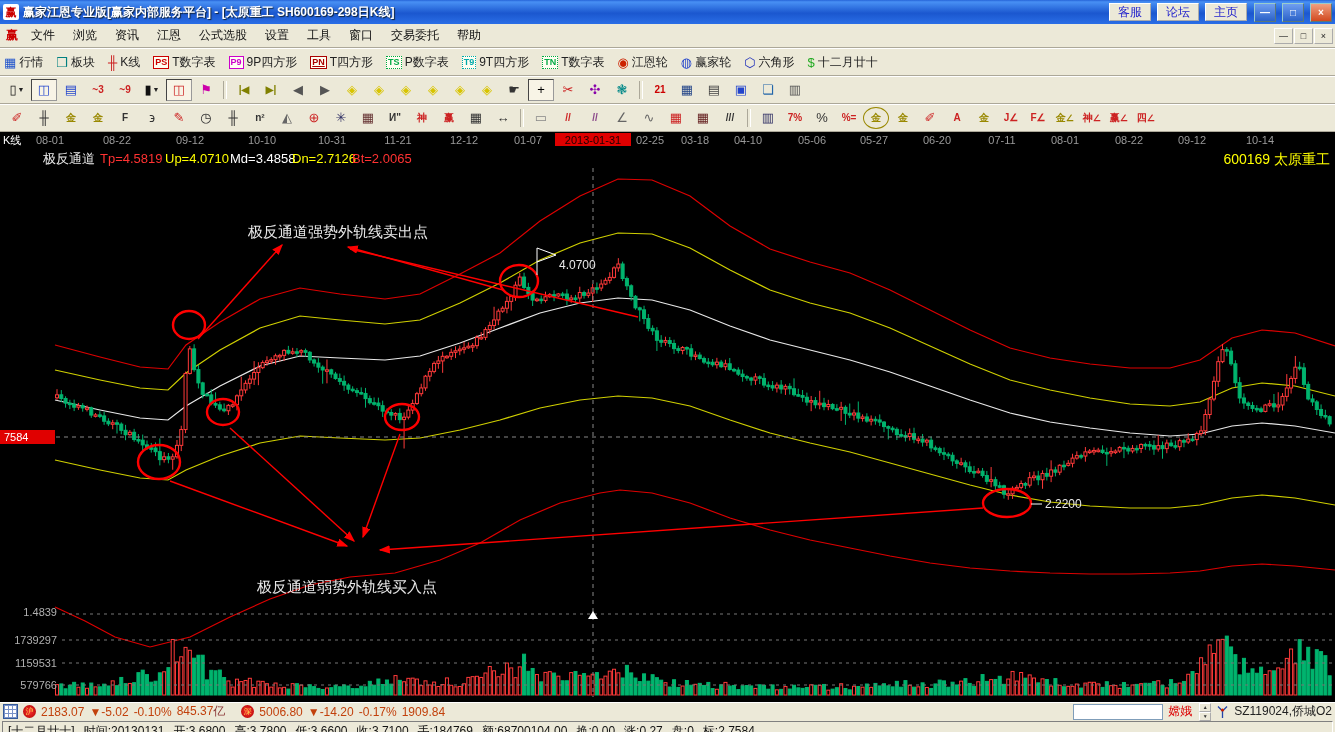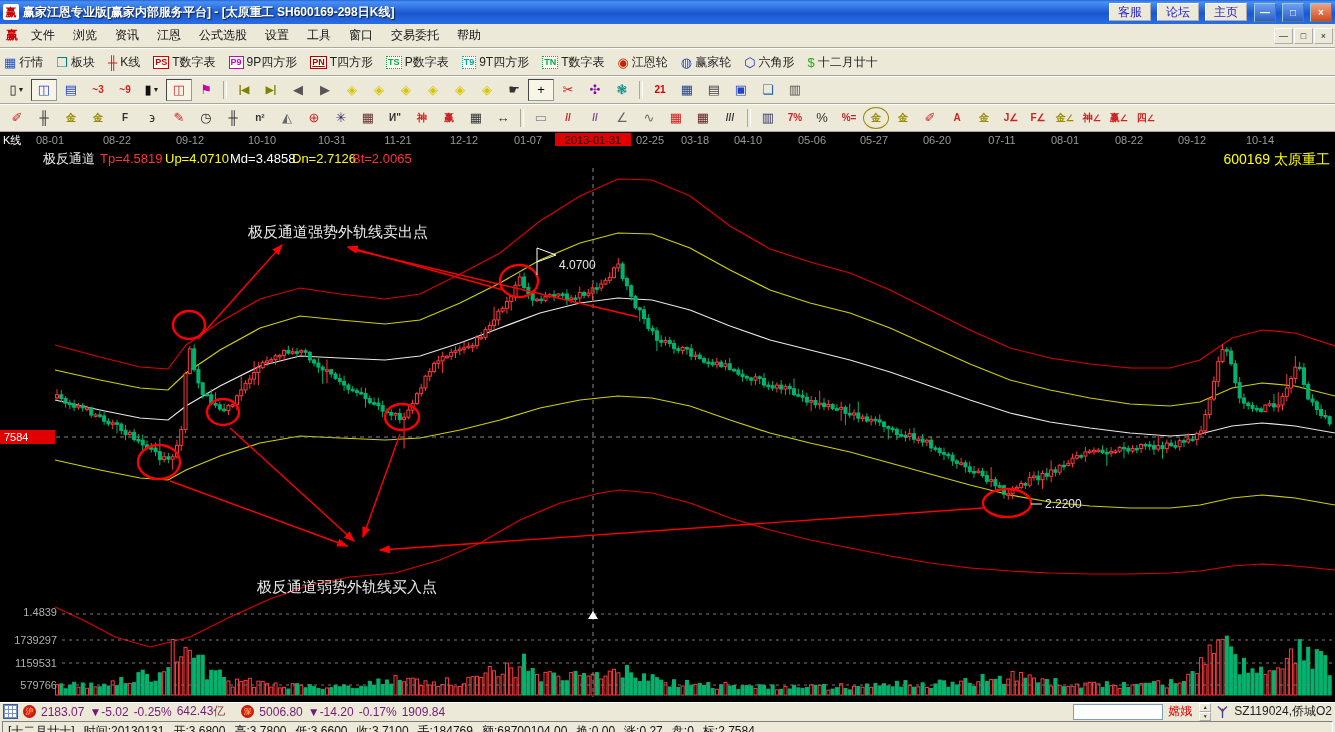--- a/index.html
+++ b/index.html
@@ -44,21 +44,21 @@
   .chart{position:relative;height:570px;background:#000;overflow:hidden;}
   .chart svg{position:absolute;left:0;top:0;}
   
   .statusbar{height:17px;background:#ece9d8;display:flex;align-items:center;font-size:12px;
     padding:0 3px;gap:5px;border-top:1px solid #fff;}
   .grid-ico{width:13px;height:13px;background:#fff;border:1px solid #345a9a;
     background-image:repeating-linear-gradient(0deg,#7a93c9 0 1px,transparent 1px 4px),
                      repeating-linear-gradient(90deg,#7a93c9 0 1px,transparent 1px 4px);}
   .idx-ico{width:13px;height:13px;border-radius:50%;background:radial-gradient(#f33,#a00);color:#ffd24d;
     font-size:8px;display:flex;align-items:center;justify-content:center;flex:0 0 auto;}
-  .grn{color:#701a75;}
+  .grn{color:#c2410c;}
   .unit{color:#883333;}
   .status-input{margin-left:auto;width:88px;height:14px;background:#fff;border:1px solid #7f9db9;}
   .ticker{color:#dd0000;width:26px;overflow:hidden;white-space:nowrap;}
   .spin{display:flex;flex-direction:column;width:12px;}
   .spin span{height:7px;font-size:5px;line-height:7px;text-align:center;background:#ece9d8;border:1px outset #fff;color:#333;}
   .station{color:#222;}
   .infobar{height:20px;background:#ece9d8;display:flex;padding:1px 2px 0 2px;}
   .info-inner{flex:1;border:1px solid;border-color:#808080 #fff #fff #808080;display:flex;gap:9px;
     align-items:center;font-size:12px;color:#111;padding:0 5px;white-space:nowrap;overflow:hidden;}
 </style>
@@ -1217,22 +1217,22 @@
           <text x="1045" y="376" fill="#e8e8e8" font-size="12" font-family="&quot;Liberation Sans&quot;,sans-serif" text-anchor="start">2.2200</text>
         </g>
       </svg>
     </div>
 
   <div class="statusbar">
     <span class="grid-ico"></span>
     <span class="idx-ico">沪</span>
     <span class="grn">2183.07</span>
     <span class="grn">▼-5.02</span>
-    <span class="grn">-0.25%</span>
-    <span><span class="grn">642.43</span><span class="unit">亿</span></span>
+    <span class="grn">-0.10%</span>
+    <span><span class="grn">845.37</span><span class="unit">亿</span></span>
     <span style="width:6px"></span>
     <span class="idx-ico">深</span>
     <span class="grn">5006.80</span>
     <span class="grn">▼-14.20</span>
     <span class="grn">-0.17%</span>
     <span class="grn">1909.84</span>
     <span class="status-input"></span>
     <span class="ticker">嫦娥</span>
     <span class="spin">
         <span>▲</span>

